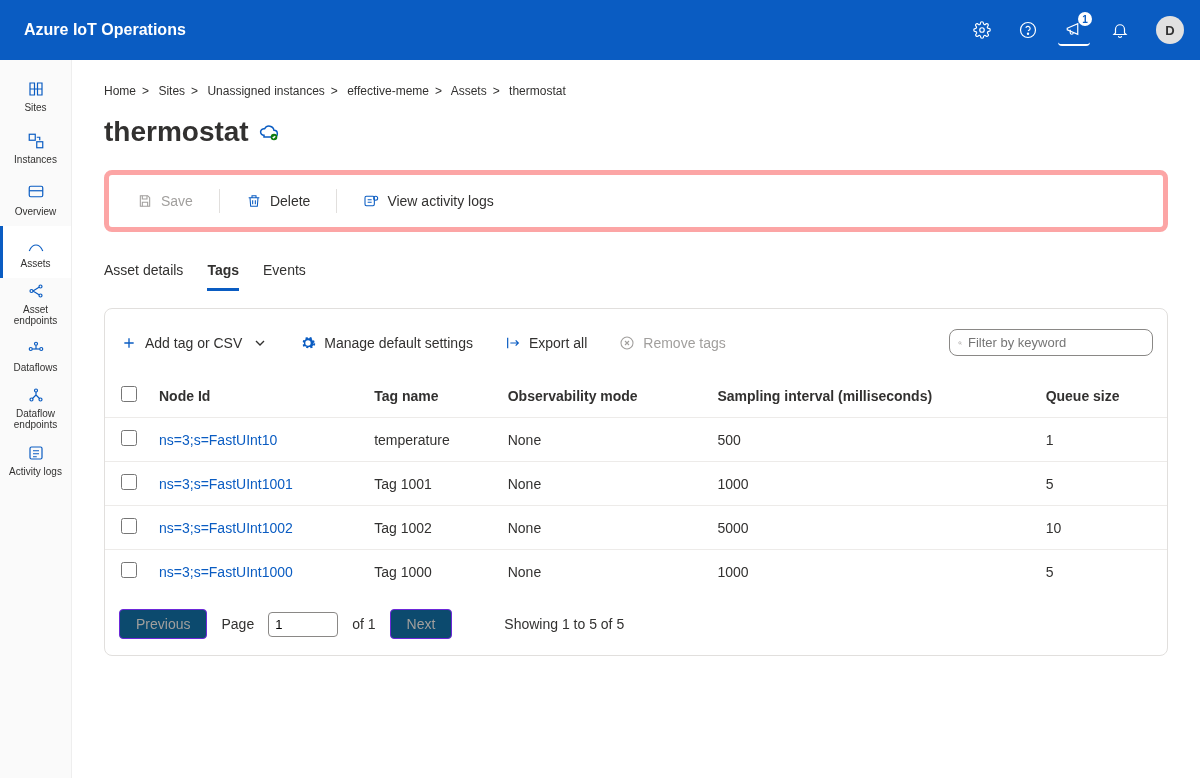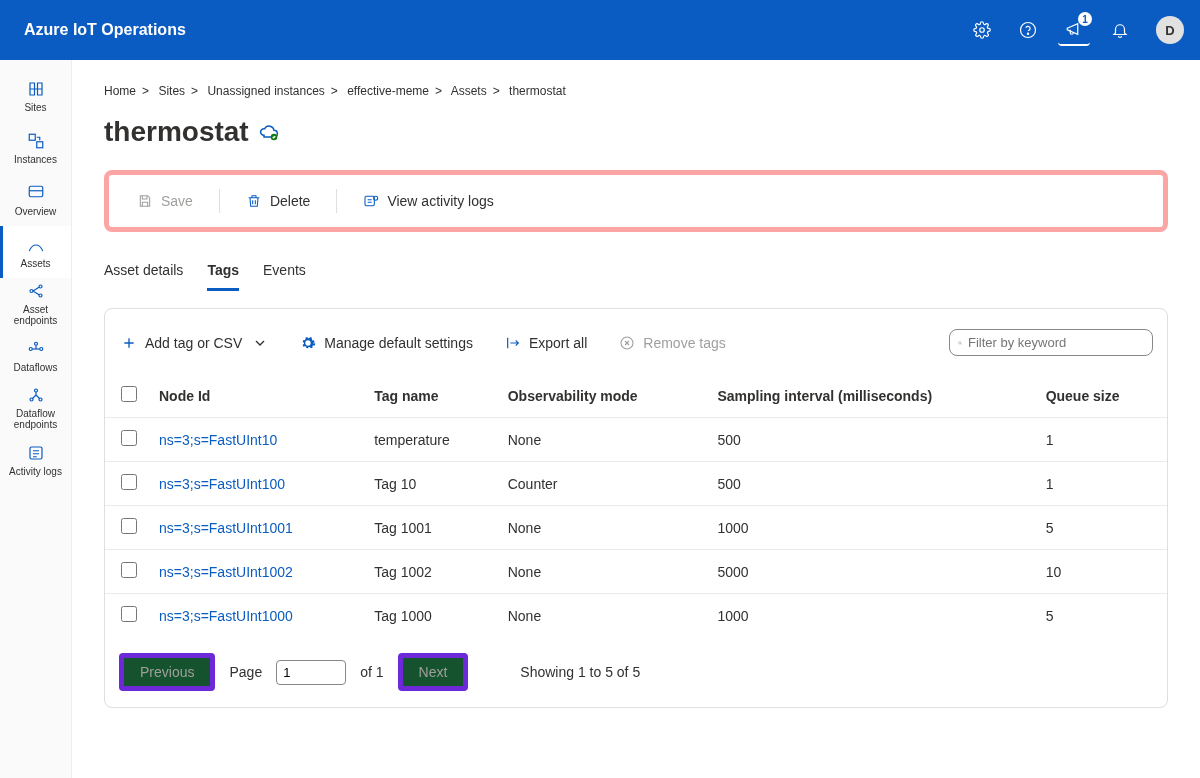--- a/index.html
+++ b/index.html
@@ -56,21 +56,21 @@
   .search svg { width: 14px; height: 14px; color: #605e5c; }
 
   table { width: 100%; border-collapse: collapse; }
   th, td { text-align: left; padding: 12px 10px; font-size: 14px; border-top: 1px solid #edebe9; }
   th { font-weight: 600; border-top: none; border-bottom: 1px solid #edebe9; }
   th:first-child, td:first-child { width: 44px; text-align: center; padding-left: 14px; }
   td.link { color: #0a5cc2; cursor: pointer; }
   input[type=checkbox] { width: 16px; height: 16px; cursor: pointer; }
 
   .pager { display: flex; align-items: center; gap: 14px; padding: 16px 14px 0 14px; }
-  .pbtn { border: 5px solid #6d28d9; background: #14532d; color: #a19f9d; padding: 6px 16px; border-radius: 4px; cursor: default; font-size: 14px; }
+  .pbtn { border: 1px solid #6d28d9; background: #0c4a6e; color: #a19f9d; padding: 6px 16px; border-radius: 4px; cursor: default; font-size: 14px; }
   .page-input { width: 70px; border: 1px solid #8a8886; border-radius: 4px; padding: 4px 6px; font-size: 13px; }
 </style>
 </head>
 <body>
 
 <div class="topbar">
   <div class="brand">Azure IoT Operations</div>
   <div class="actions">
     <div class="icon-btn">
       <svg viewBox="0 0 24 24" fill="none" stroke="#fff" stroke-width="1.6">
@@ -272,28 +272,20 @@
             <th>Sampling interval (milliseconds)</th>
             <th>Queue size</th>
           </tr>
         </thead>
         <tbody id="tbody">
             <tr>
               <td><input type="checkbox" style=""></td>
               <td class="link">ns=3;s=FastUInt10</td>
               <td>temperature</td>
               <td>None</td>
-              <td>500</td>
-              <td>1</td>
-            </tr>
-            <tr>
-              <td><input type="checkbox" style=""></td>
-              <td class="link">ns=3;s=FastUInt100</td>
-              <td>Tag 10</td>
-              <td>Counter</td>
               <td>500</td>
               <td>1</td>
             </tr>
             <tr>
               <td><input type="checkbox" style=""></td>
               <td class="link">ns=3;s=FastUInt1001</td>
               <td>Tag 1001</td>
               <td>None</td>
               <td>1000</td>
               <td>5</td>

